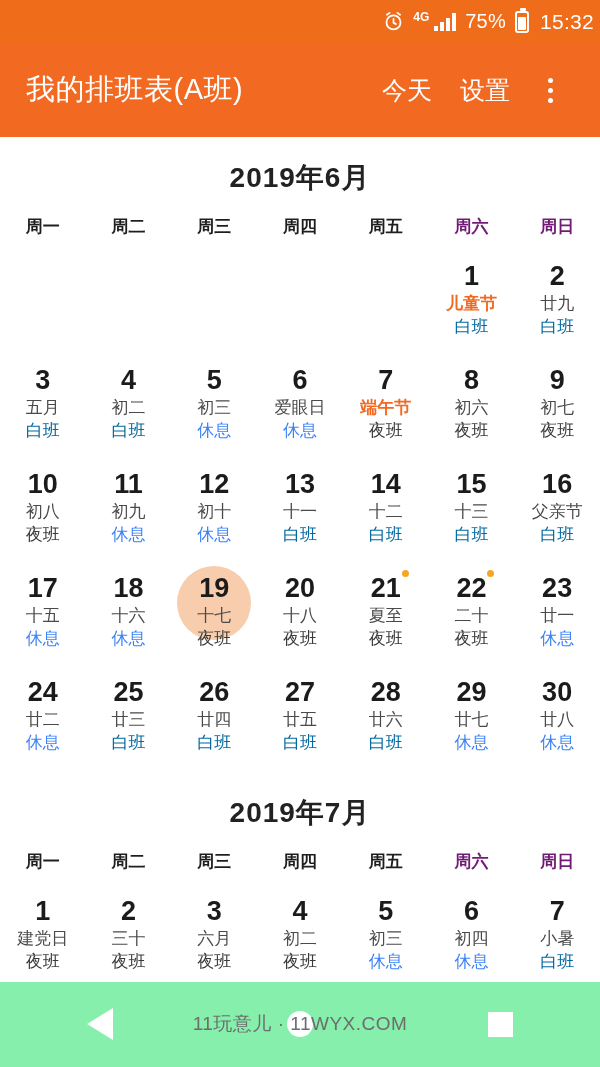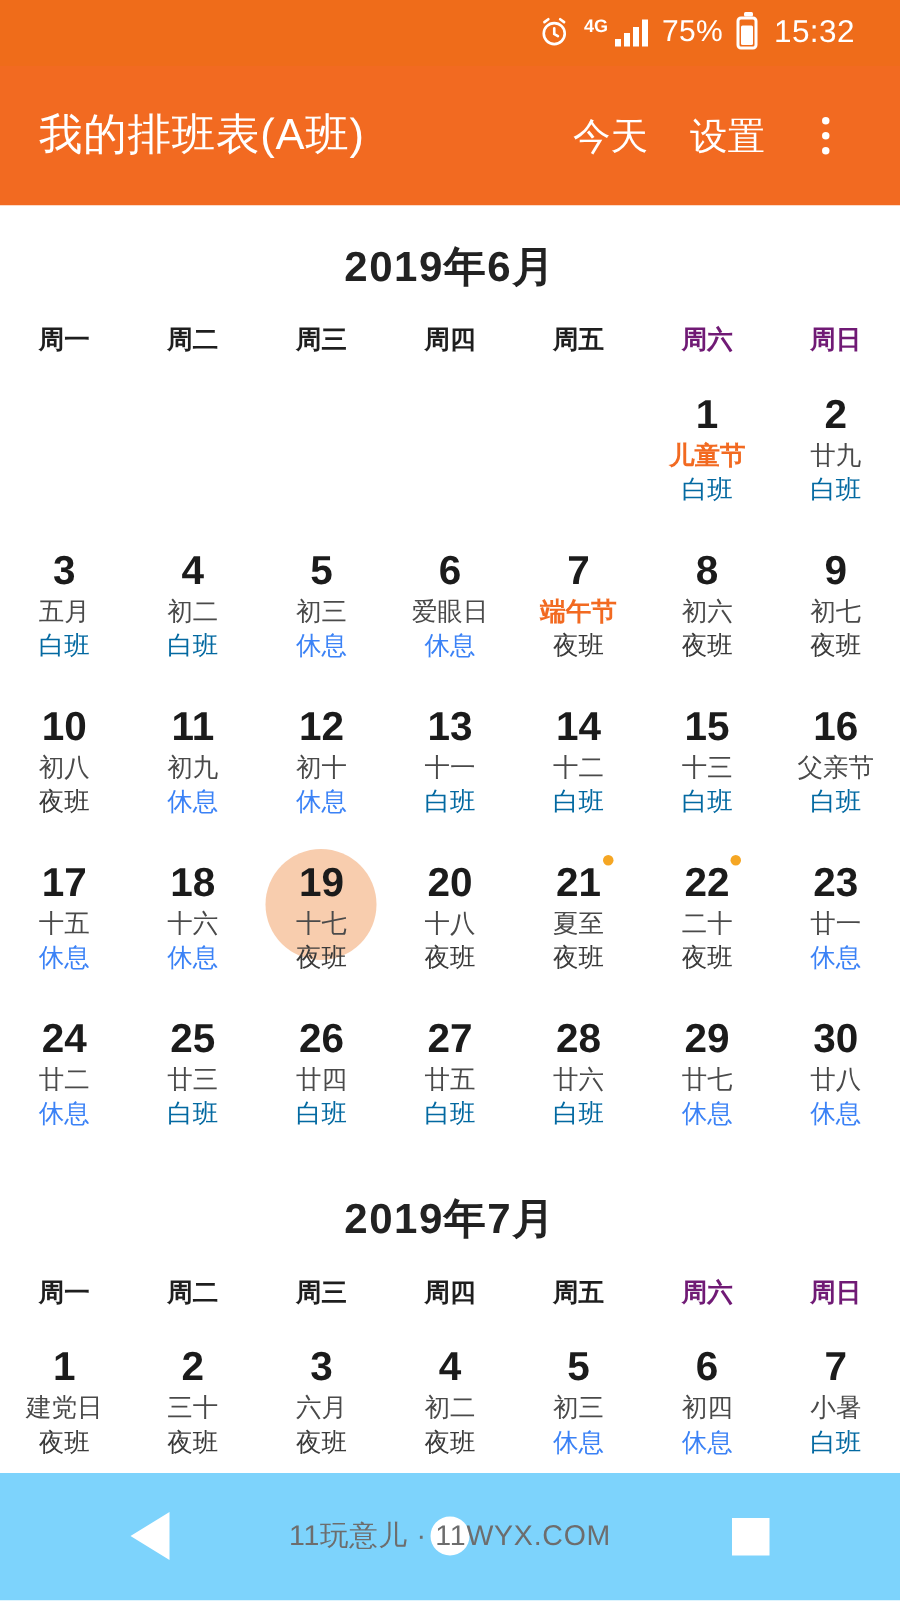--- a/index.html
+++ b/index.html
@@ -8,21 +8,21 @@
     font-family: "Liberation Sans", sans-serif;
     background: #ffffff;
     overflow: hidden;
   }
   #app { width: 600px; height: 1067px; position: relative; display: flex; flex-direction: column; }
 
   
   .statusbar {
     height: 44px; background: #ef6c1a; color: #fff;
     display: flex; align-items: center; justify-content: flex-end;
-    padding: 0 30px; gap: 9px; font-size: 20px;
+    padding: 0 6px; gap: 9px; font-size: 20px;
   }
   .statusbar .ic { display: inline-flex; align-items: center; }
   .sb-4g { font-size: 12px; font-weight: bold; line-height: 1; margin-right: -4px; position: relative; top: -5px;}
   .sb-batt-pct { font-size: 20px; font-weight: 500; letter-spacing: .2px; }
   .sb-clock { font-size: 21px; letter-spacing: .3px; margin-left: 2px;}
 
   .signal { display: inline-block; width: 22px; height: 18px; position: relative; }
   .signal i { position: absolute; bottom: 0; width: 4px; background: #fff; display: block; }
   .signal i:nth-child(1){ left:0; height:5px; }
   .signal i:nth-child(2){ left:6px; height:9px; }
@@ -77,21 +77,21 @@
     width: 74px; height: 74px; border-radius: 50%;
     background: #f8cdae; z-index: 1;
   }
   .dot {
     position: absolute; top: 6px; right: 20px; width: 7px; height: 7px;
     border-radius: 50%; background: #f5a623; z-index: 3;
   }
 
   
   .navbar {
-    height: 86px; background: #7dd3fc; display: flex; align-items: center;
+    height: 86px; background: #86efac; display: flex; align-items: center;
     justify-content: space-around; position: relative;
   }
   .nav-back { width: 0; height: 0; border-top: 16px solid transparent; border-bottom: 16px solid transparent; border-right: 26px solid #fff; }
   .nav-home { width: 26px; height: 26px; border-radius: 50%; background: #fff; }
   .nav-recent { width: 25px; height: 25px; background: #fff; }
   .watermark {
     position: absolute; left: 0; right: 0; top: 50%; transform: translateY(-50%);
     text-align: center; color: #6d6d6d; font-size: 19px; letter-spacing: .5px;
     pointer-events: none;
   }

